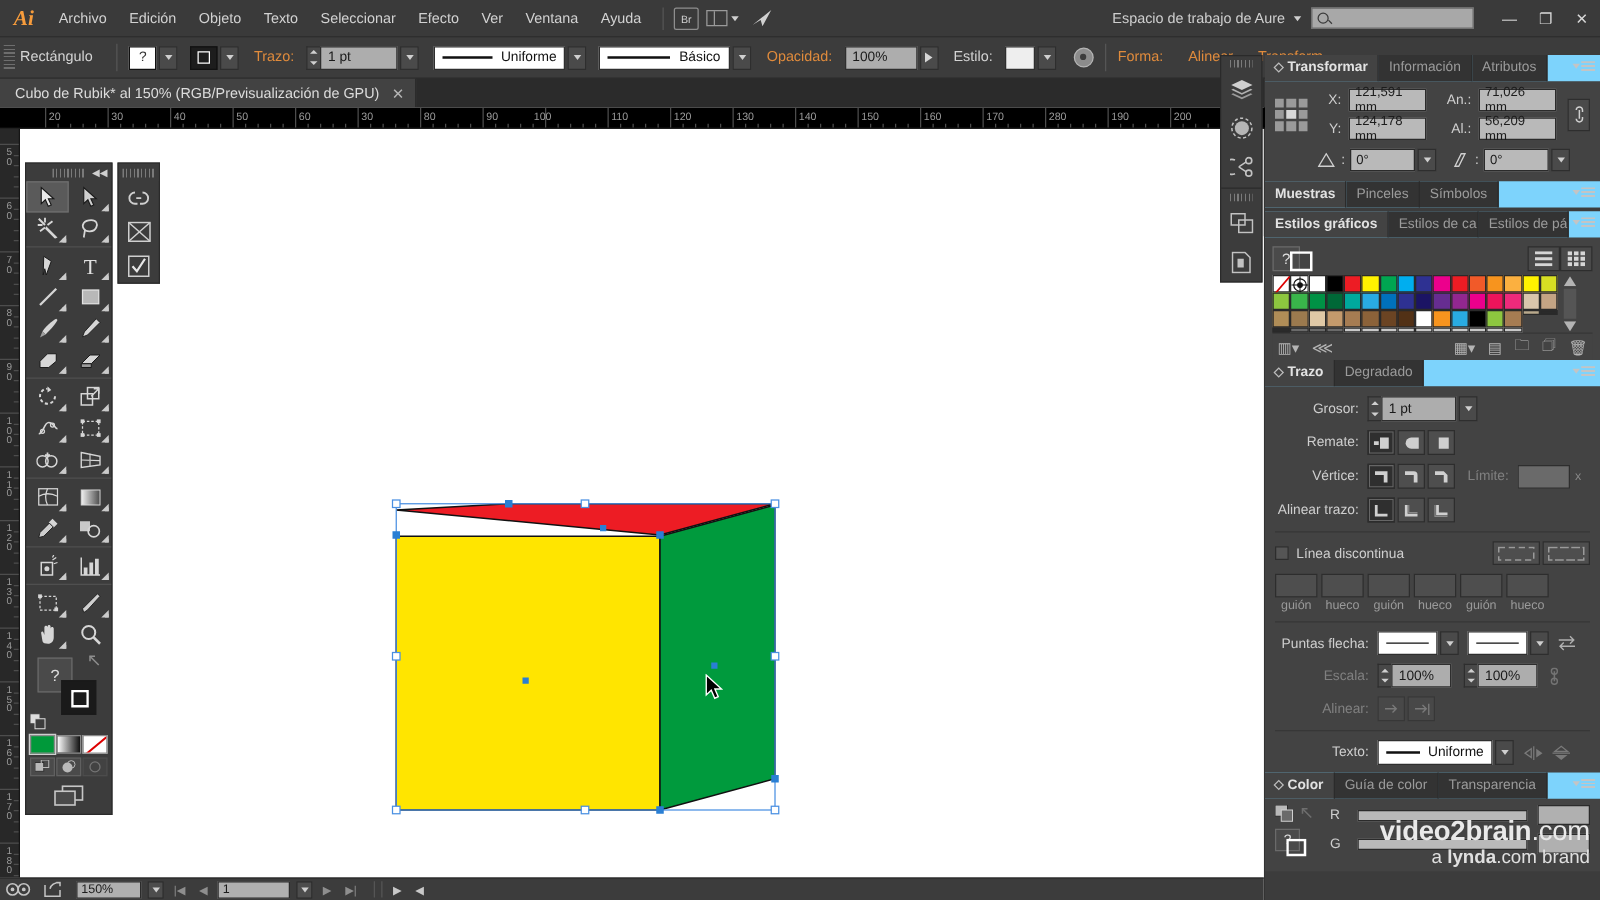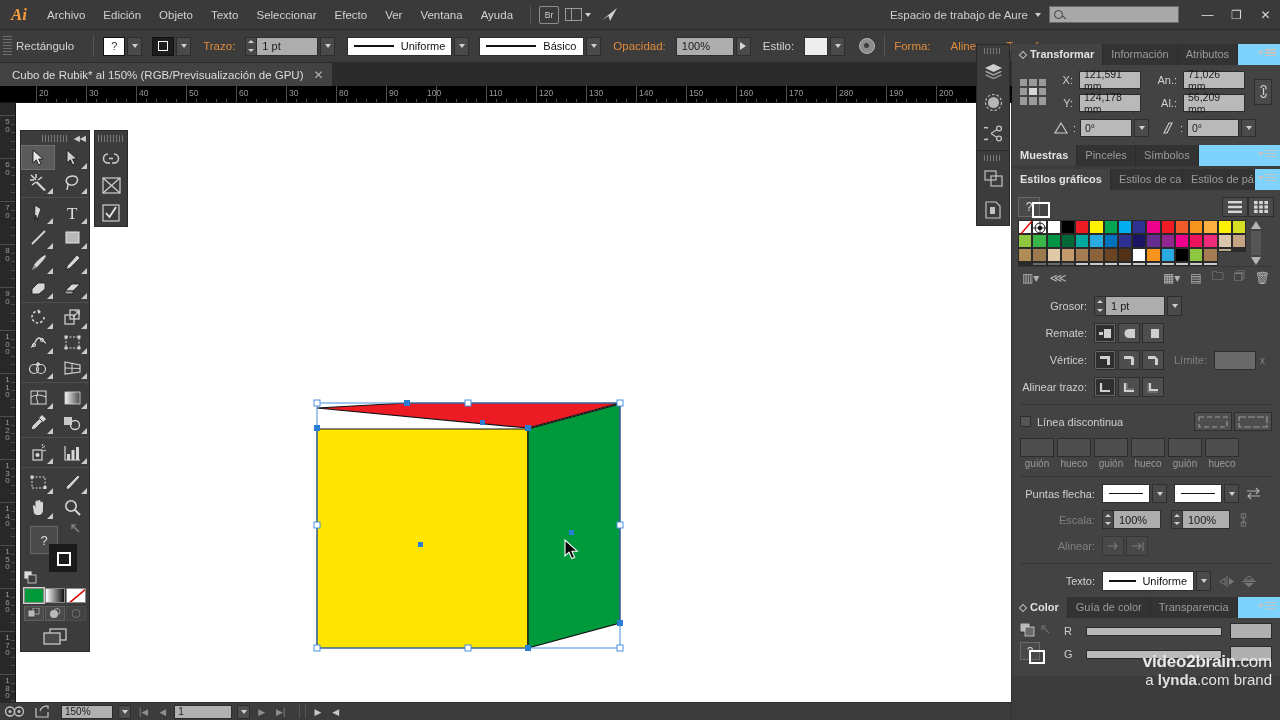--- a/index.html
+++ b/index.html
@@ -219,21 +219,21 @@
   .dashlab { width: 34px; text-align: center; color: #9a9a9a; font-size: 10px; }
   .divider { height: 1px; background: #373737; margin: 7px 0; }
   .chk { width: 11px; height: 11px; background: #555; border: 1px solid #2d2d2d; margin-right: 6px; }
 
   .colorpanel .cp-row { display: flex; align-items: center; margin-bottom: 7px; }
   .cslider { height: 9px; background: #b9b9b9; border: 1px solid #2b2b2b; }
   .cval { width: 42px; height: 16px; background: #b0b0b0; border: 1px solid #2b2b2b; }
 
   
   .wm { position: absolute; right: 8px; top: 652px; text-align: right; pointer-events: none; z-index: 50; }
-  .wm .l1 { font-size: 17px; color: #e9e9e9; letter-spacing: -0.2px; }
+  .wm .l1 { font-size: 22px; color: #e9e9e9; letter-spacing: -0.2px; }
   .wm .l1 b { font-weight: bold; }
   .wm .l2 { font-size: 15px; color: #e0e0e0; margin-top: -1px; }
 
   
   .statusbar {
     position: absolute; left: 0; top: 702px; width: 1011px; height: 18px;
     background: #3c3c3c; border-top: 1px solid #2b2b2b; display: flex; align-items: center;
     padding-left: 4px; gap: 5px;
   }
   .sb-fld { height: 14px; background: #b0b0b0; border: 1px solid #2b2b2b; color: #1c1c1c;
@@ -1151,20 +1151,30 @@
         <span class="ic">⋘</span>
         <span style="flex:1"></span>
         <span class="ic">▦▾</span>
         <span class="ic">▤</span>
         <span class="ic">🗀</span>
         <span class="ic">🗇</span>
         <span class="ic">🗑</span>
       </div>
     </div>
 
+    <div class="ptabs">
+      <div class="ptab active">
+        <span class="dia"></span><span>Trazo</span>
+      </div>
+      <div class="ptab">Degradado</div>
+      <div class="pmenu">
+          <span class="tri"></span>
+          <span class="lines"></span>
+        </div>
+    </div>
     <div class="pbody" style="padding:8px 8px 6px">
       <div class="strow">
         <span class="stlab">Grosor:</span>
         <div class="stepper" style="height:20px">
             <div class="tri-up-s"></div>
             <div class="tri-dn-s"></div>
           </div>
         <div class="fld" style="width:60px;height:20px">1 pt</div>
         <div class="dd-arrow" style="height:20px">
             <div class="tri-dn"></div>

